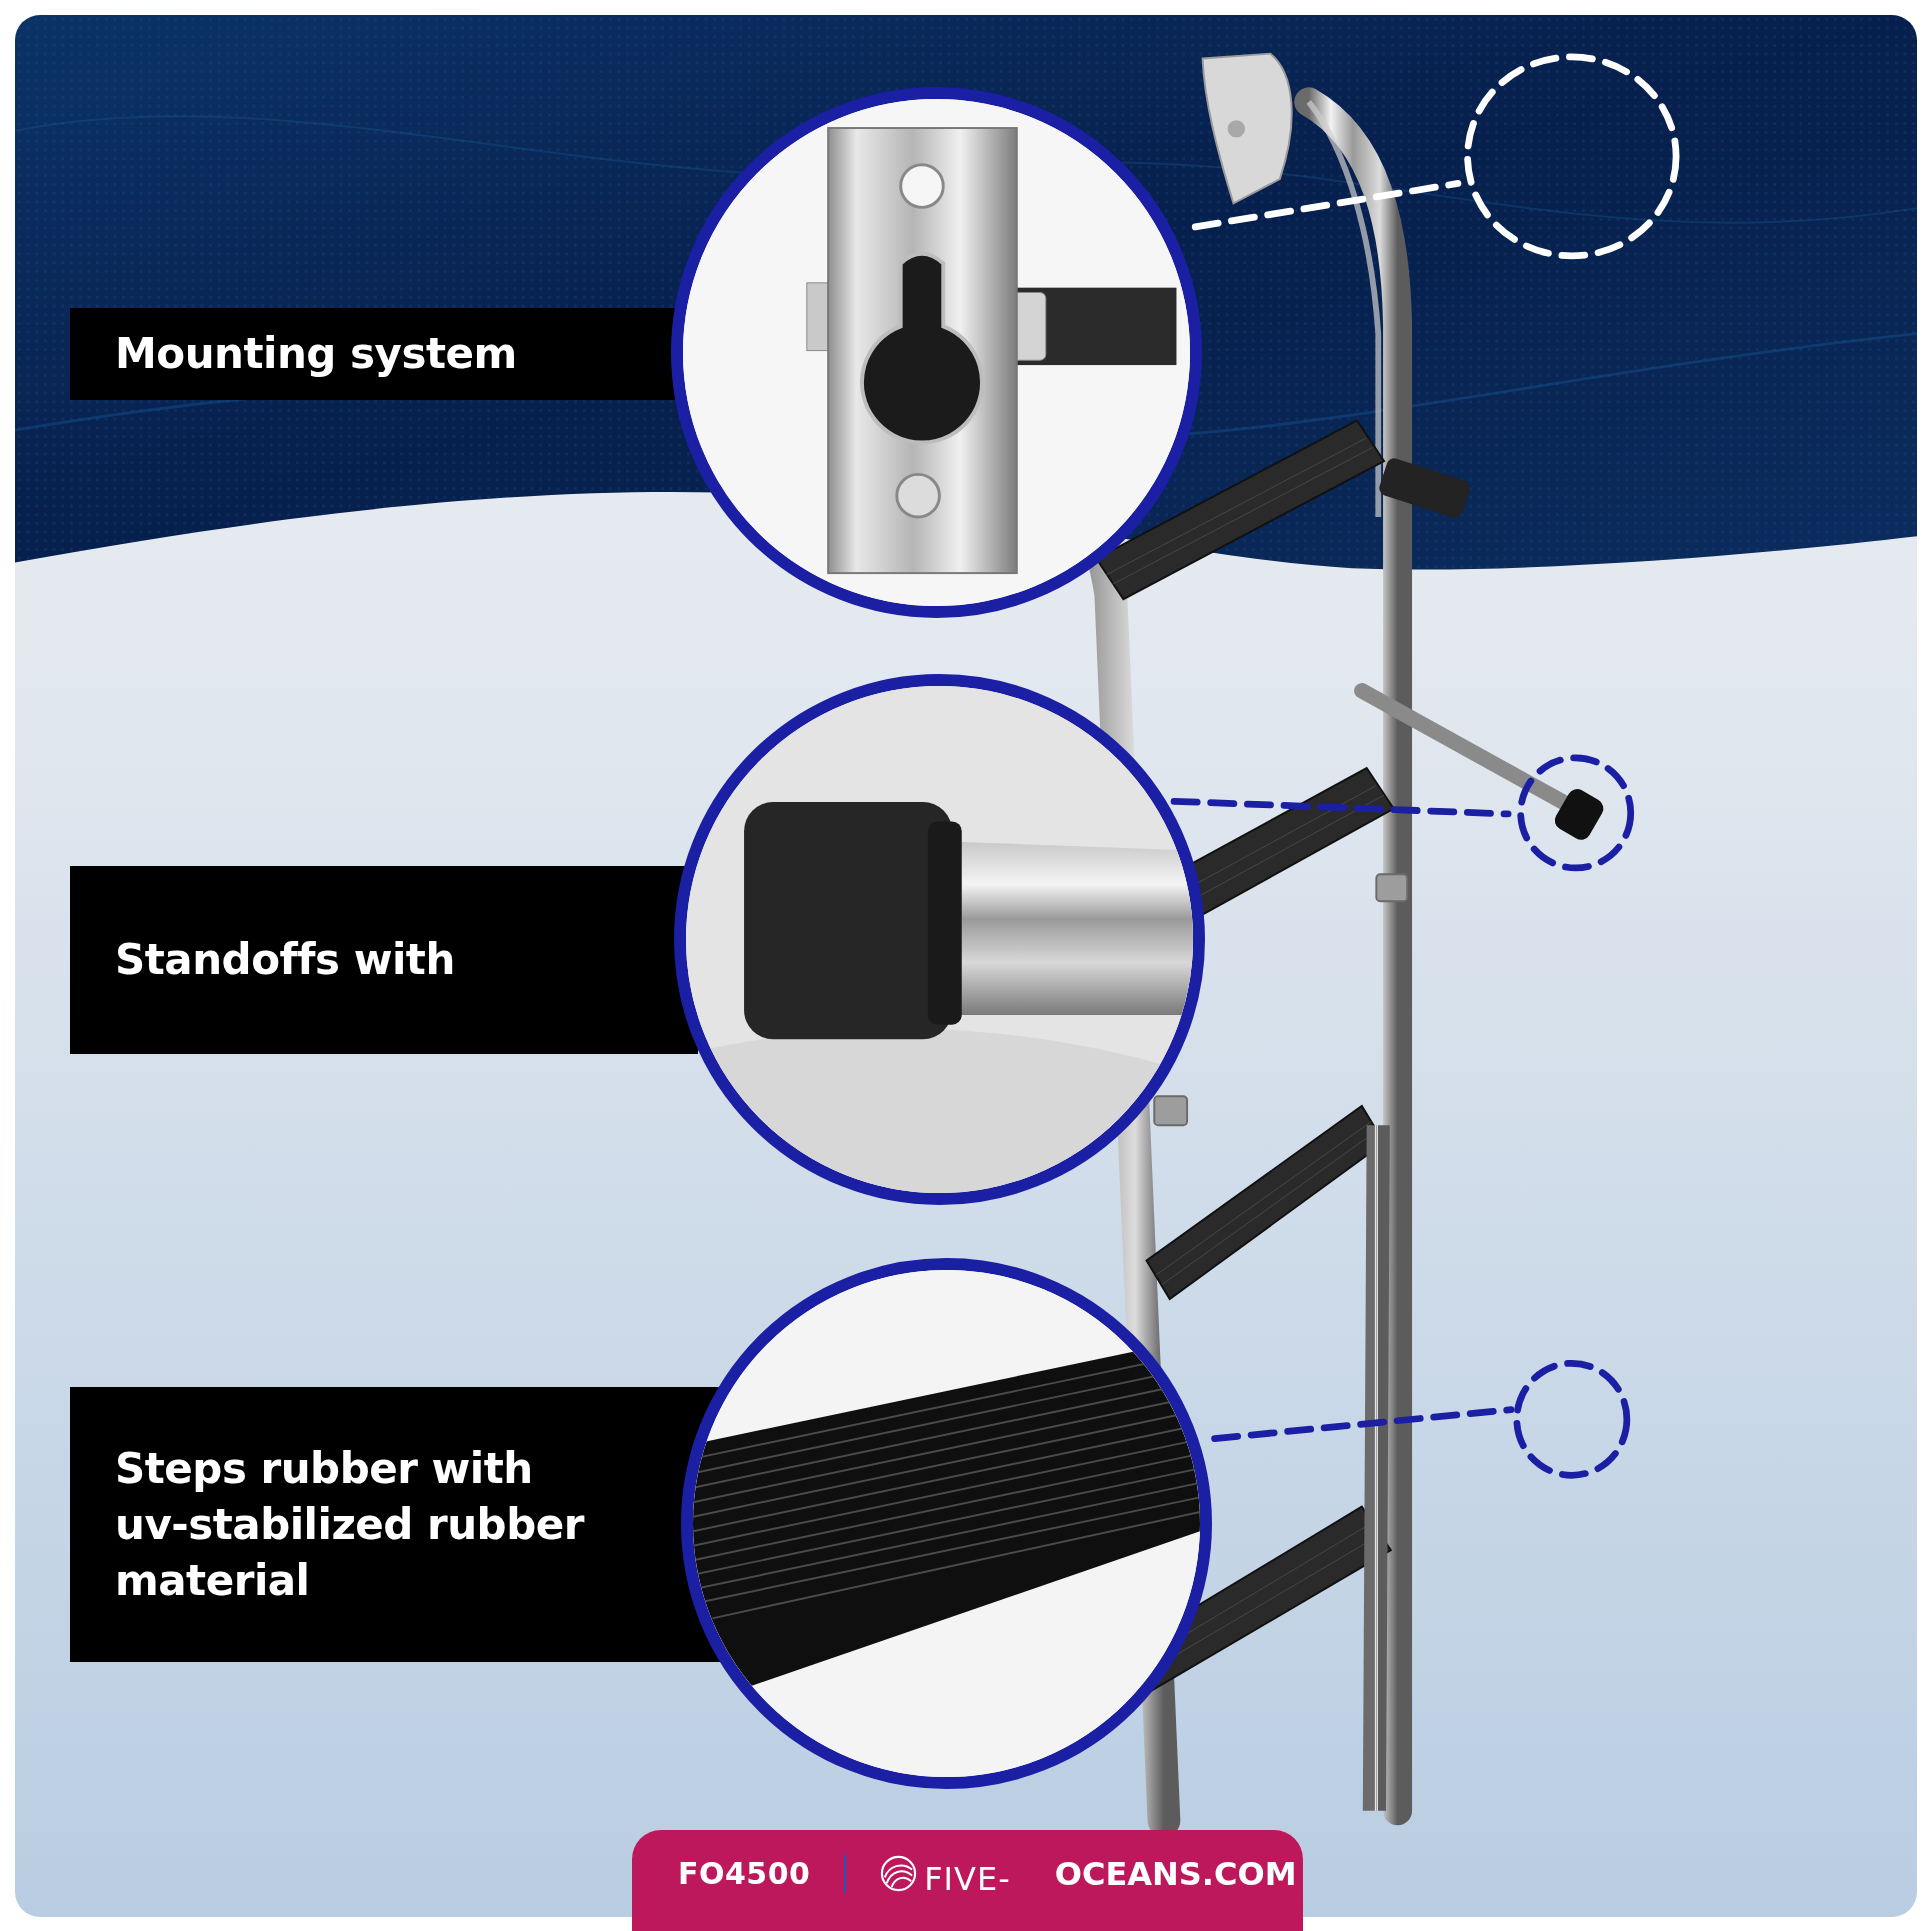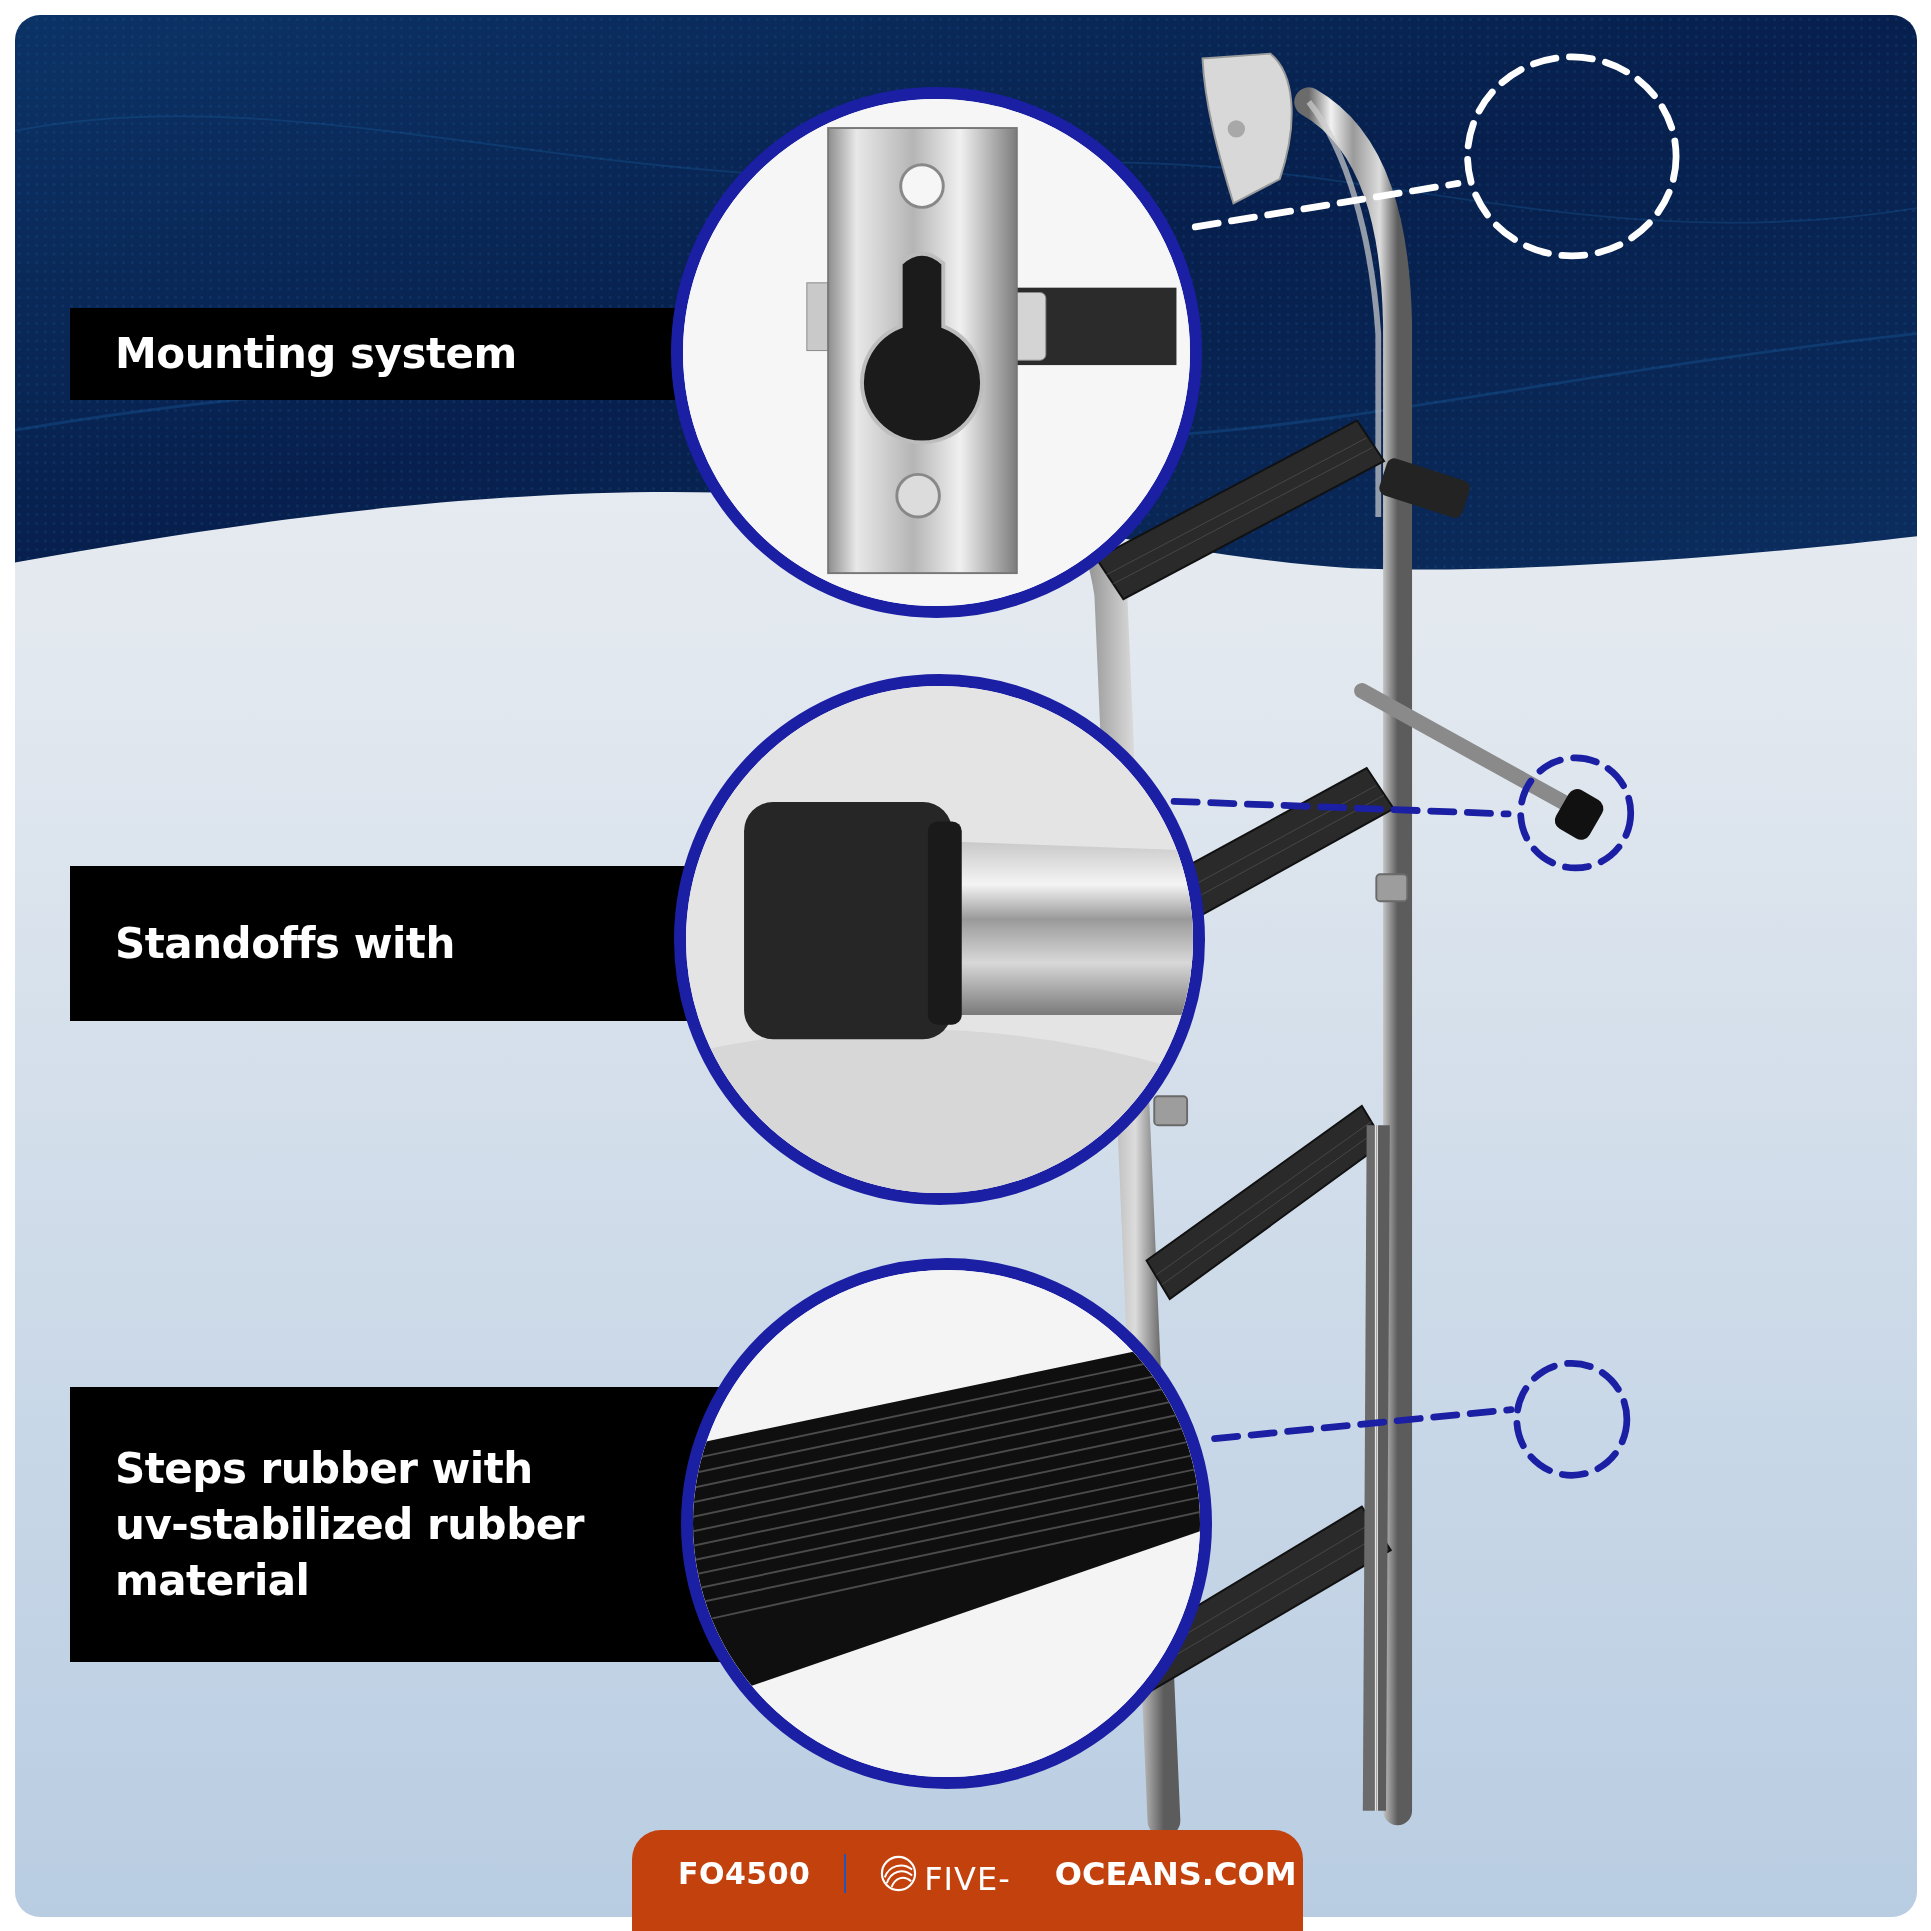--- a/index.html
+++ b/index.html
@@ -8,21 +8,21 @@
           background:linear-gradient(180deg,#eef1f4 0%, #e2e8ef 35%, #cbd9e8 70%, #b9cde2 100%); }
   .bg-svg { position:absolute; left:0; top:0; width:1902px; height:1902px; }
   .label { position:absolute; left:70px; background:#000000; color:#ffffff; font-weight:bold;
            font-family:"DejaVu Sans", sans-serif; font-size:42px; line-height:56px; letter-spacing:-0.5px;
            padding-left:45px; box-sizing:border-box; display:flex; flex-direction:column; justify-content:center; }
   .label span { display:block; white-space:nowrap; }
   .zoom-circle { position:absolute; width:531px; height:531px; border-radius:50%; box-sizing:border-box;
                  border:12.6px solid #1b1fa3; overflow:hidden; background:#f7f7f7; }
   .zoom-circle svg { width:100%; height:100%; display:block; }
   .overlay { position:absolute; left:0; top:0; width:1931px; height:1931px; pointer-events:none; }
-  .footer { position:absolute; left:632px; top:1830px; width:671px; height:101px; background:#c2410c;
+  .footer { position:absolute; left:632px; top:1830px; width:671px; height:101px; background:#be185d;
             border-radius:29px 29px 0 0; display:flex; align-items:center; padding-top:0; box-sizing:border-box; }
   .footer-inner { position:absolute; top:0; left:0; width:100%; height:87px; display:flex; align-items:center; }
   .sku { color:#ffffff; font-family:"DejaVu Sans", sans-serif; font-weight:bold; font-size:30px; margin-left:46px; letter-spacing:0.5px; }
   .divider { width:2.9px; height:39px; background:#2156b8; margin-left:33px; margin-right:33px; }
   .brand { display:flex; align-items:center; color:#ffffff; font-family:"DejaVu Sans", sans-serif; font-size:32px; }
   .brand .light { font-weight:normal; letter-spacing:1px;margin-top:10px; }
   .brand .bold { font-weight:bold;margin-left:44px; }
   .brand-logo { width:39px; height:39px; margin-right:5.8px; }
 </style>
 </head>
@@ -97,21 +97,21 @@
         <rect x="1180" y="1120" width="34" height="30" rx="4"></rect>
       </g>
     </g>
   </svg>
 </div>
 
 <div class="label" style="top:308px; width:618px; height:92px;">
   <span>Mounting system</span>
 </div>
 
-<div class="label" style="top:866px; width:628px; height:155px;">
+<div class="label" style="top:866px; width:628px; height:188px;">
   <span>Standoffs with</span>
 </div>
 
 <div class="label" style="top:1387px; width:657px; height:275px;">
   <span>Steps rubber with</span>
   <span>uv-stabilized rubber</span>
   <span>material</span>
 </div>
 
 <div class="zoom-circle" style="left:671px; top:87px;">

